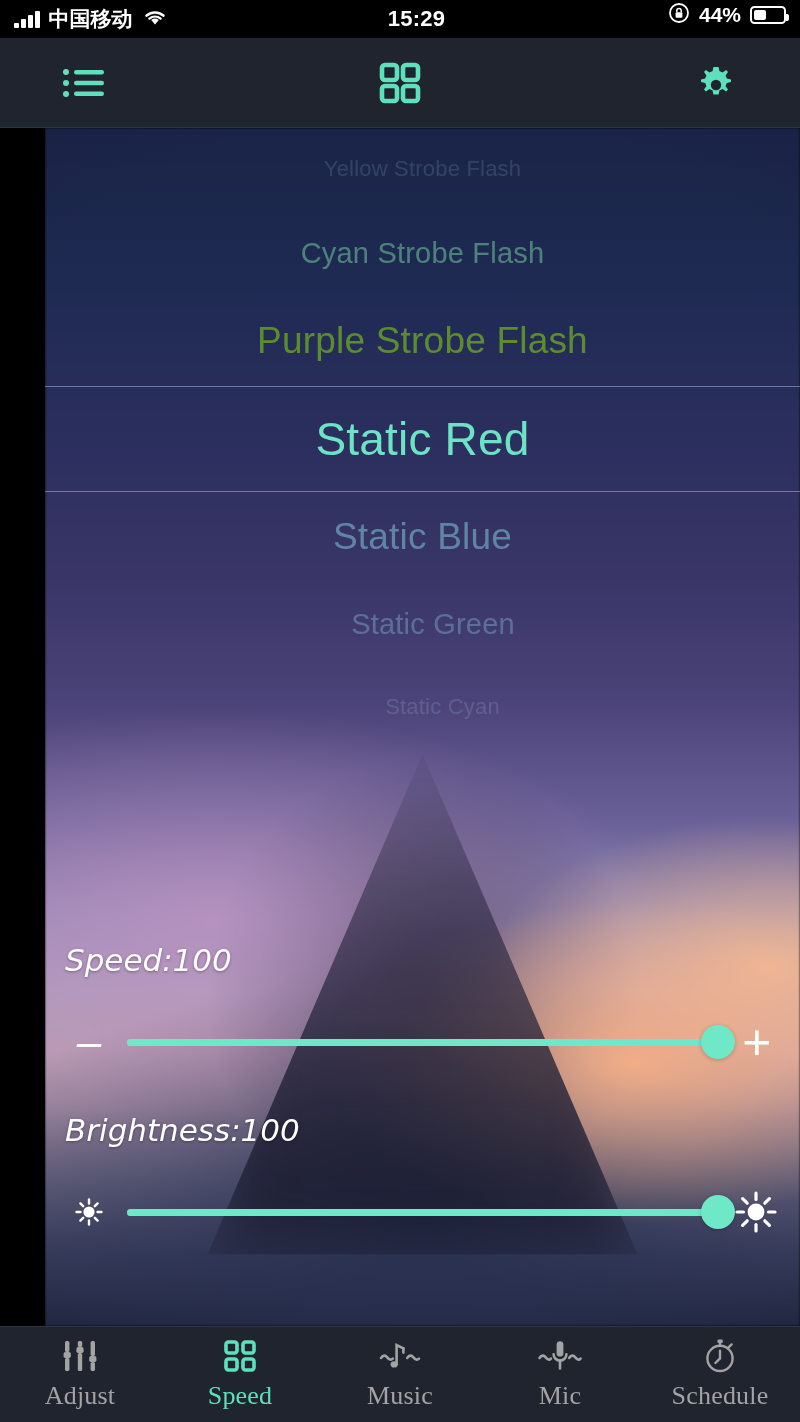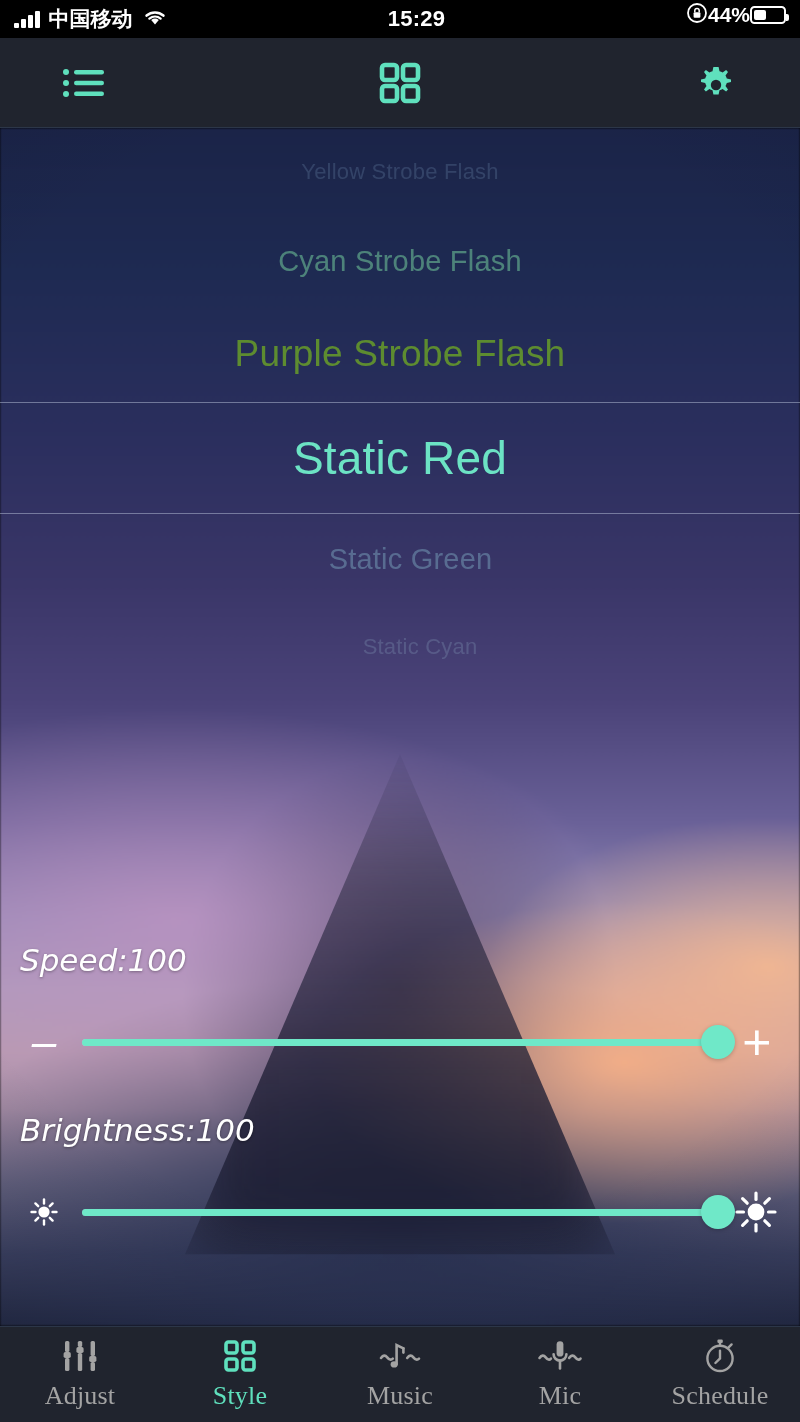--- a/index.html
+++ b/index.html
@@ -30,21 +30,21 @@
     position:absolute; left:14px; top:0; height:38px;
     display:flex; align-items:center; gap:9px;
   }
   .sb-center {
     position:absolute; left:0; right:0; top:0; height:38px;
     display:flex; align-items:center; justify-content:center;
     font-size:22px; font-weight:600; letter-spacing:.2px;margin-left:33px;
   }
   .sb-right {
     position:absolute; right:14px; top:0; height:30px;
-    display:flex; align-items:center; 
+    display:flex; align-items:center; gap:9px;
     font-size:21px; font-weight:600;
   }
   .carrier { font-size:21px; font-weight:600; font-family:"DejaVu Sans", sans-serif; }
   .signal { display:flex; align-items:flex-end; gap:2.5px; height:17px; }
   .signal i { display:block; width:4.5px; background:#fff; border-radius:1px; }
   .signal i:nth-child(1){height:5px;}
   .signal i:nth-child(2){height:9px;}
   .signal i:nth-child(3){height:13px;}
   .signal i:nth-child(4){height:17px;}
   .battery {
@@ -72,20 +72,21 @@
     width:64px; height:64px;
     display:flex; align-items:center; justify-content:center;
     cursor:pointer;
   }
 
   
   .stage {
     position:relative;
     flex:1 1 auto;
     overflow:hidden;
+    margin-left:45px;
   }
   .bg {
     position:absolute; inset:0;
     background:
       radial-gradient(ellipse 500px 260px at 78% 78%, rgba(247,176,134,0.92) 0%, rgba(238,150,120,0.0) 62%),
       radial-gradient(ellipse 430px 230px at 96% 70%, rgba(250,189,145,0.85) 0%, rgba(244,170,130,0) 65%),
       radial-gradient(ellipse 640px 300px at 22% 66%, rgba(196,150,196,0.72) 0%, rgba(170,140,190,0) 70%),
       radial-gradient(ellipse 700px 360px at 50% 92%, rgba(40,48,80,0.95) 0%, rgba(40,48,80,0) 72%),
       radial-gradient(ellipse 320px 340px at 50% 72%, rgba(46,46,72,0.88) 0%, rgba(46,46,72,0) 68%),
       linear-gradient(to bottom,
@@ -307,20 +308,21 @@
   <div class="stage">
     <div class="bg"></div>
     <div class="silhouette"></div>
     <div class="vignette"></div>
 
     <div class="picker" id="picker">
         <div class="pick-item r0">Yellow Strobe Flash</div>
         <div class="pick-item r1">Cyan Strobe Flash</div>
         <div class="pick-item r2">Purple Strobe Flash</div>
         <div class="pick-item sel">Static Red</div>
+        <div class="pick-item b1">Static Blue</div>
         <div class="pick-item b2">Static Green</div>
         <div class="pick-item b3">Static Cyan</div>
       </div>
 
     <div class="controls">
 
       <div class="ctrl-group">
         <div class="ctrl-label">Speed:100</div>
         <div class="slider-row">
           <div class="sl-ico minus">–</div>
@@ -400,21 +402,21 @@
         <span class="tab-ico">
           <svg width="34" height="34" viewBox="0 0 34 34">
             <g fill="none" stroke="currentColor" stroke-width="3.6">
               <rect x="3" y="3" width="11" height="11" rx="2.4"></rect>
               <rect x="20" y="3" width="11" height="11" rx="2.4"></rect>
               <rect x="3" y="20" width="11" height="11" rx="2.4"></rect>
               <rect x="20" y="20" width="11" height="11" rx="2.4"></rect>
             </g>
           </svg>
         </span>
-        <span class="tab-label">Style</span>
+        <span class="tab-label">Speed</span>
       </div>
       <div class="tab">
         <span class="tab-ico">
           <svg width="44" height="34" viewBox="0 0 44 34">
             <g fill="none" stroke="currentColor" stroke-width="2.6" stroke-linecap="round">
               <path d="M3 19 q3.2-4.4 6.2-.6 t5.6 1.2"></path>
               <path d="M29.2 19 q3.2-4.4 6.2-.6 t5.6 1.2"></path>
               <path d="M18.6 25 V6 l6.8 3.4"></path>
               <path d="M25.4 9.4 v4.2"></path>
             </g>

